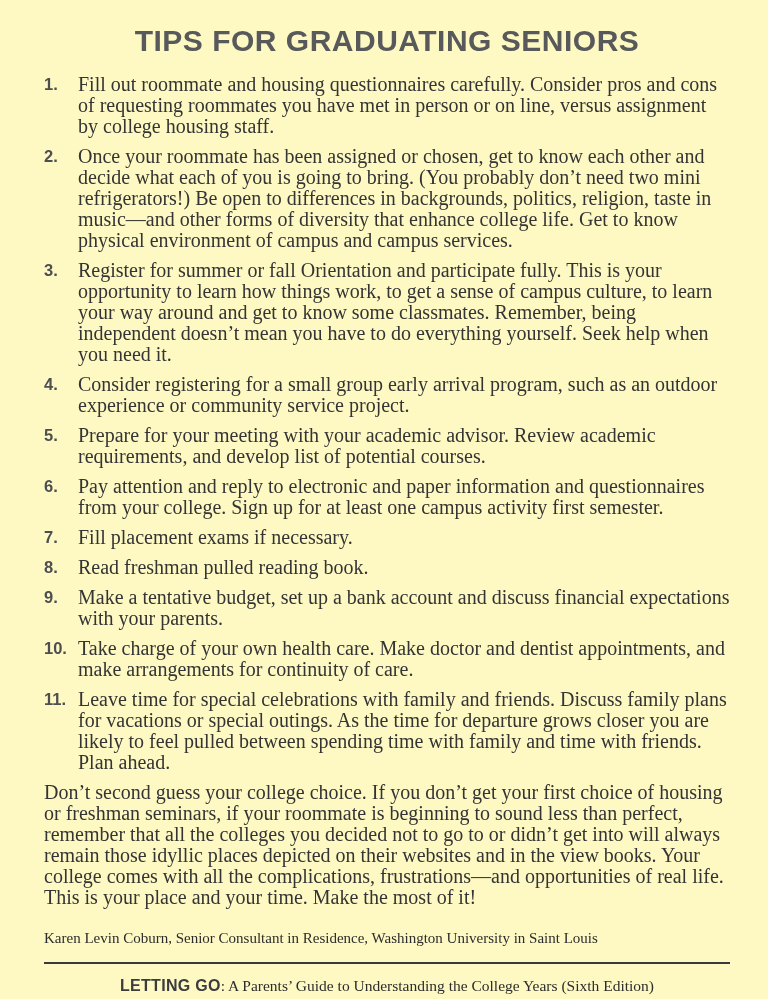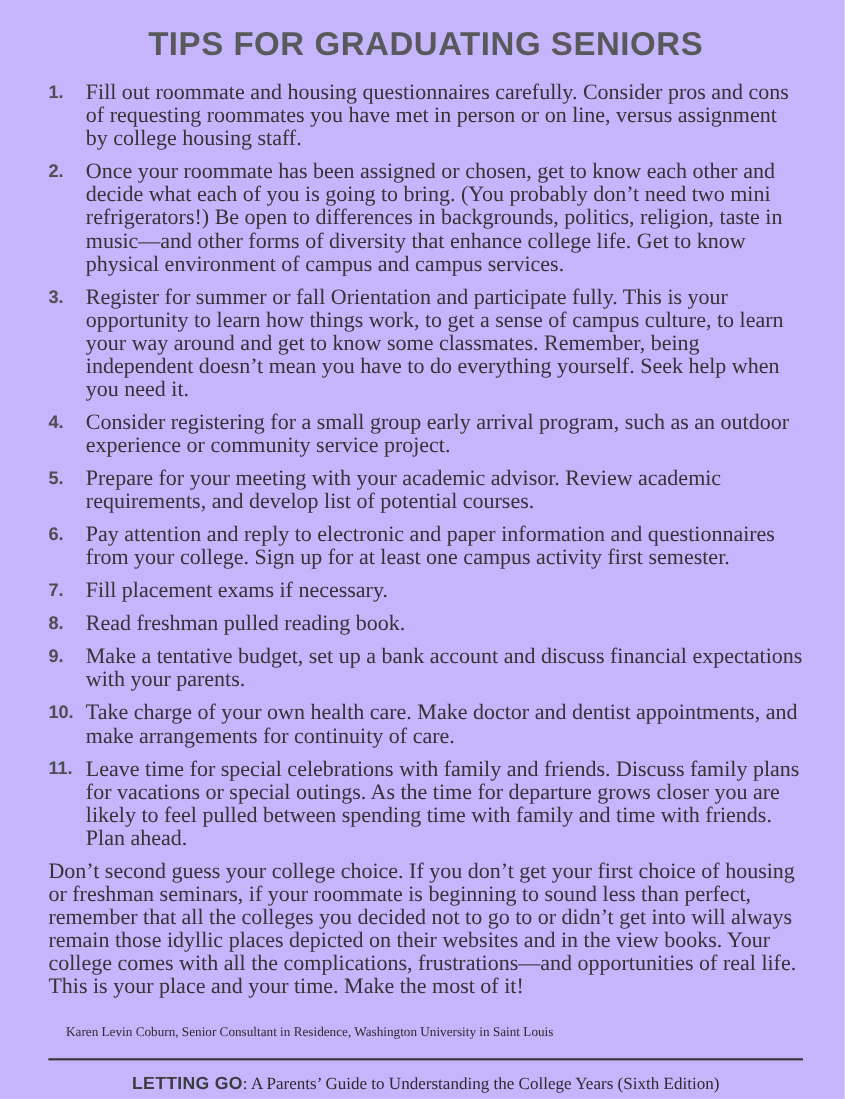--- a/index.html
+++ b/index.html
@@ -5,21 +5,21 @@
   html, body {
     margin: 0;
     padding: 0;
     background: #ffffff;
   }
   .page {
     position: relative;
     width: 768px;
     height: 999px;
     box-sizing: border-box;
-    background: #c4b5fd;
+    background: #fef9c3;
     padding: 24px 38px 0 44px;
     overflow: hidden;
     font-family: "Liberation Serif", serif;
     color: #333333;
   }
   .doc-title {
     margin: 0 0 16px 0;
     text-align: center;
     font-family: "Liberation Sans", sans-serif;
     font-weight: bold;
@@ -46,22 +46,22 @@
     line-height: 21px;
     color: #4d4e50;
   }
   .tip-text {
     flex: 1;
     font-size: 20px;
     line-height: 21px;
     color: #343434;
   }
   .attribution {
-    margin: 20px 0 0 16px;
-    font-size: 12px;
+    margin: 20px 0 0 0;
+    font-size: 15px;
     line-height: 21px;
     color: #2c2c2c;
   }
   .divider {
     border: none;
     border-top: 2px solid #3a3a3a;
     margin: 13px 0 12px 0;
   }
   .book-line {
     margin: 0 0 4px 0;

